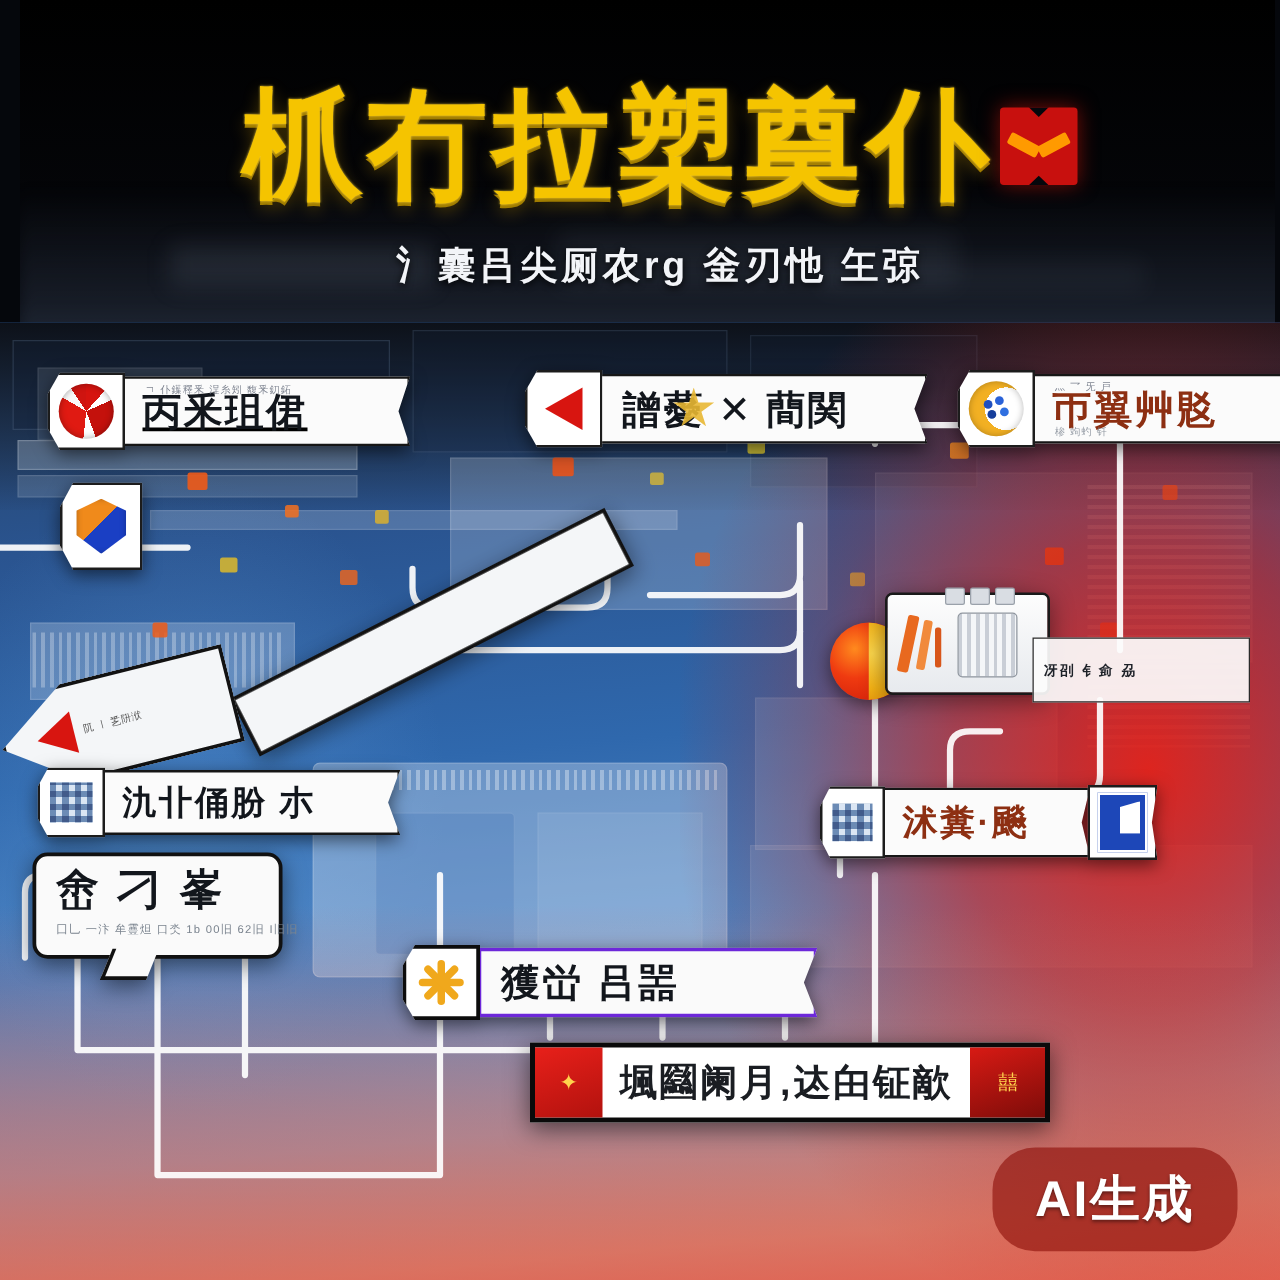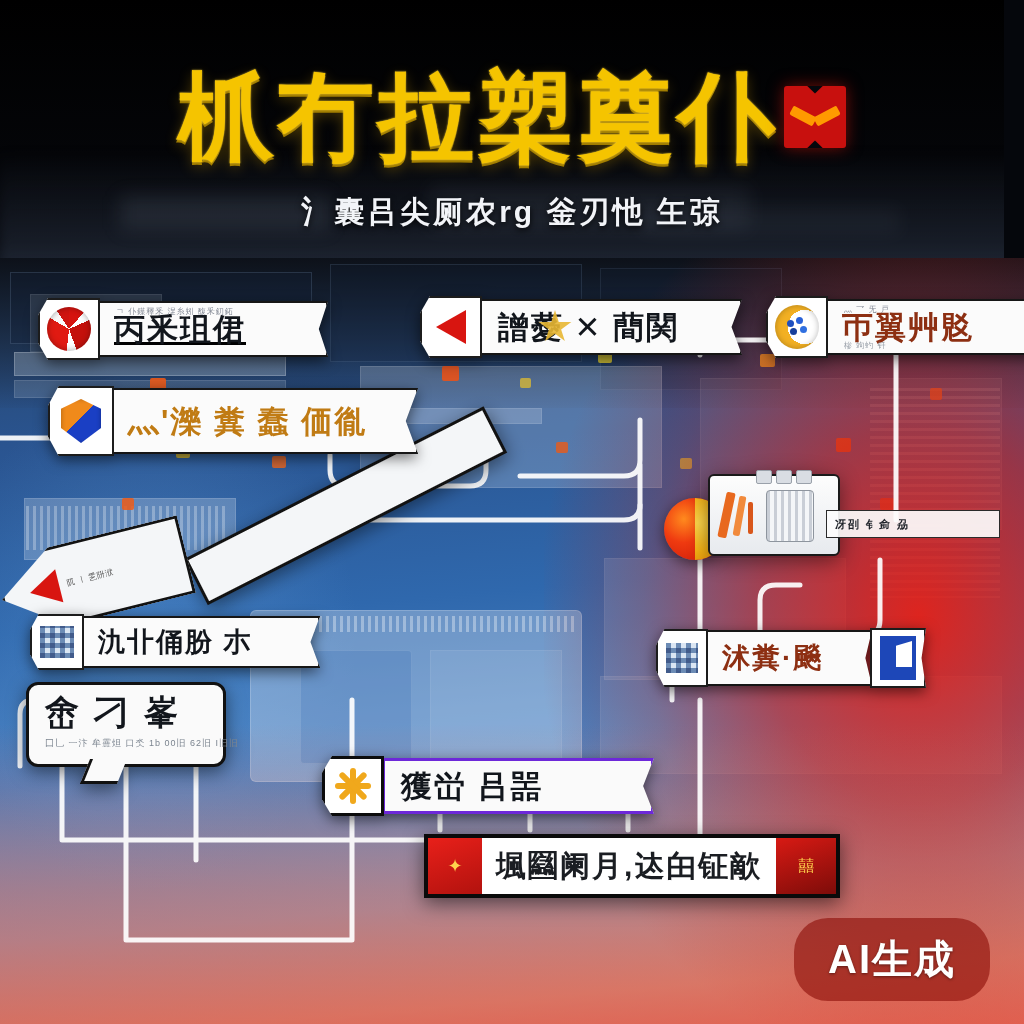--- a/index.html
+++ b/index.html
@@ -2,21 +2,21 @@
 <html><head>
 <meta charset="utf-8">
 <style>
   html,body{margin:0;padding:0;background:#000;}
   body{width:1024px;height:1024px;overflow:hidden;
        font-family:"Liberation Sans","DejaVu Sans",sans-serif;}
 
   #poster{position:relative;width:1024px;height:1024px;overflow:hidden;background:#05070c;}
 
   
-  .header-band{position:absolute;left:0;top:0;width:1004px;height:282px;
+  .header-band{position:absolute;left:16px;top:0;width:1004px;height:282px;
     background:linear-gradient(180deg,#000 0%,#040508 55%,#0a0d14 86%,#131a26 100%);
     overflow:hidden;}
   .header-ghost{position:absolute;left:0;top:150px;width:1024px;height:132px;
     background:linear-gradient(180deg,rgba(40,48,62,0) 0%,rgba(52,62,80,.45) 100%);
     filter:blur(6px);}
   .hdr-smudge{position:absolute;background:rgba(120,130,150,.16);filter:blur(9px);border-radius:4px;}
 
   .title-row{position:absolute;left:0;top:58px;width:1024px;height:118px;
     display:flex;align-items:center;justify-content:center;gap:10px;}
   .title-text{font-size:96px;line-height:1;font-weight:700;letter-spacing:4px;
@@ -170,21 +170,21 @@
   .equip{position:absolute;background:linear-gradient(180deg,#fdfdfd,#e7eaee);
     border:2px solid #1a1a1a;filter:drop-shadow(0 5px 10px rgba(0,0,0,.45));}
   .equip .bar{position:absolute;background:#e8691f;border-radius:2px;}
   .equip .drum{position:absolute;background:
      repeating-linear-gradient(90deg,#c9ced6 0 3px,#f4f6f8 3px 7px);
      border:1px solid #8e959e;border-radius:4px;}
   .equip .cap{position:absolute;background:#d9dde3;border:1px solid #9aa1aa;border-radius:2px;}
 
   
   .microbar{position:absolute;background:rgba(252,252,252,.92);border:1px solid #2a2a2a;
-    display:flex;align-items:center;padding:0 8px;}
+    display:flex;align-items:center;padding:12px 8px;}
   .microbar span{font-size:11px;font-weight:700;color:#1d2128;letter-spacing:2px;}
 
   
   .ai-badge{position:absolute;right:34px;bottom:23px;
     background:rgba(140,14,8,.62);border-radius:34px;
     padding:14px 34px;display:flex;align-items:center;justify-content:center;}
   .ai-badge span{font-size:40px;font-weight:700;color:#ffffff;letter-spacing:2px;
     text-shadow:0 1px 3px rgba(0,0,0,.45);}
 </style>
 </head>
@@ -344,23 +344,20 @@
       <div class="co-sub">灬 乛 旡 戸</div>
       <div class="co-sub2">椮 竘虳 钎</div>
       <div class="co-label rust">帀翼艸覐</div>
     </div>
   </div>
 
   <div class="callout" style="left:48px;top:386px;">
     <div class="co-icon" style="width:62px;height:66px;">
       <div class="shield-ico"></div>
     </div>
-    <div class="co-plate big" style="width:268px;">
-      <div class="co-label amber">灬'濼 糞 蠢 価㣧</div>
-    </div>
   </div>
 
   <div class="callout" style="left:656px;top:628px;">
     <div class="co-icon" style="width:48px;height:54px;">
       <div class="grid-ico" style="width:32px;height:30px;"></div>
     </div>
     <div class="co-plate" style="width:128px;height:52px;">
       <div class="co-label rust" style="font-size:28px;">沭糞·飈</div>
     </div>
     <div class="co-icon" style="width:52px;height:56px;margin-left:-2px;

